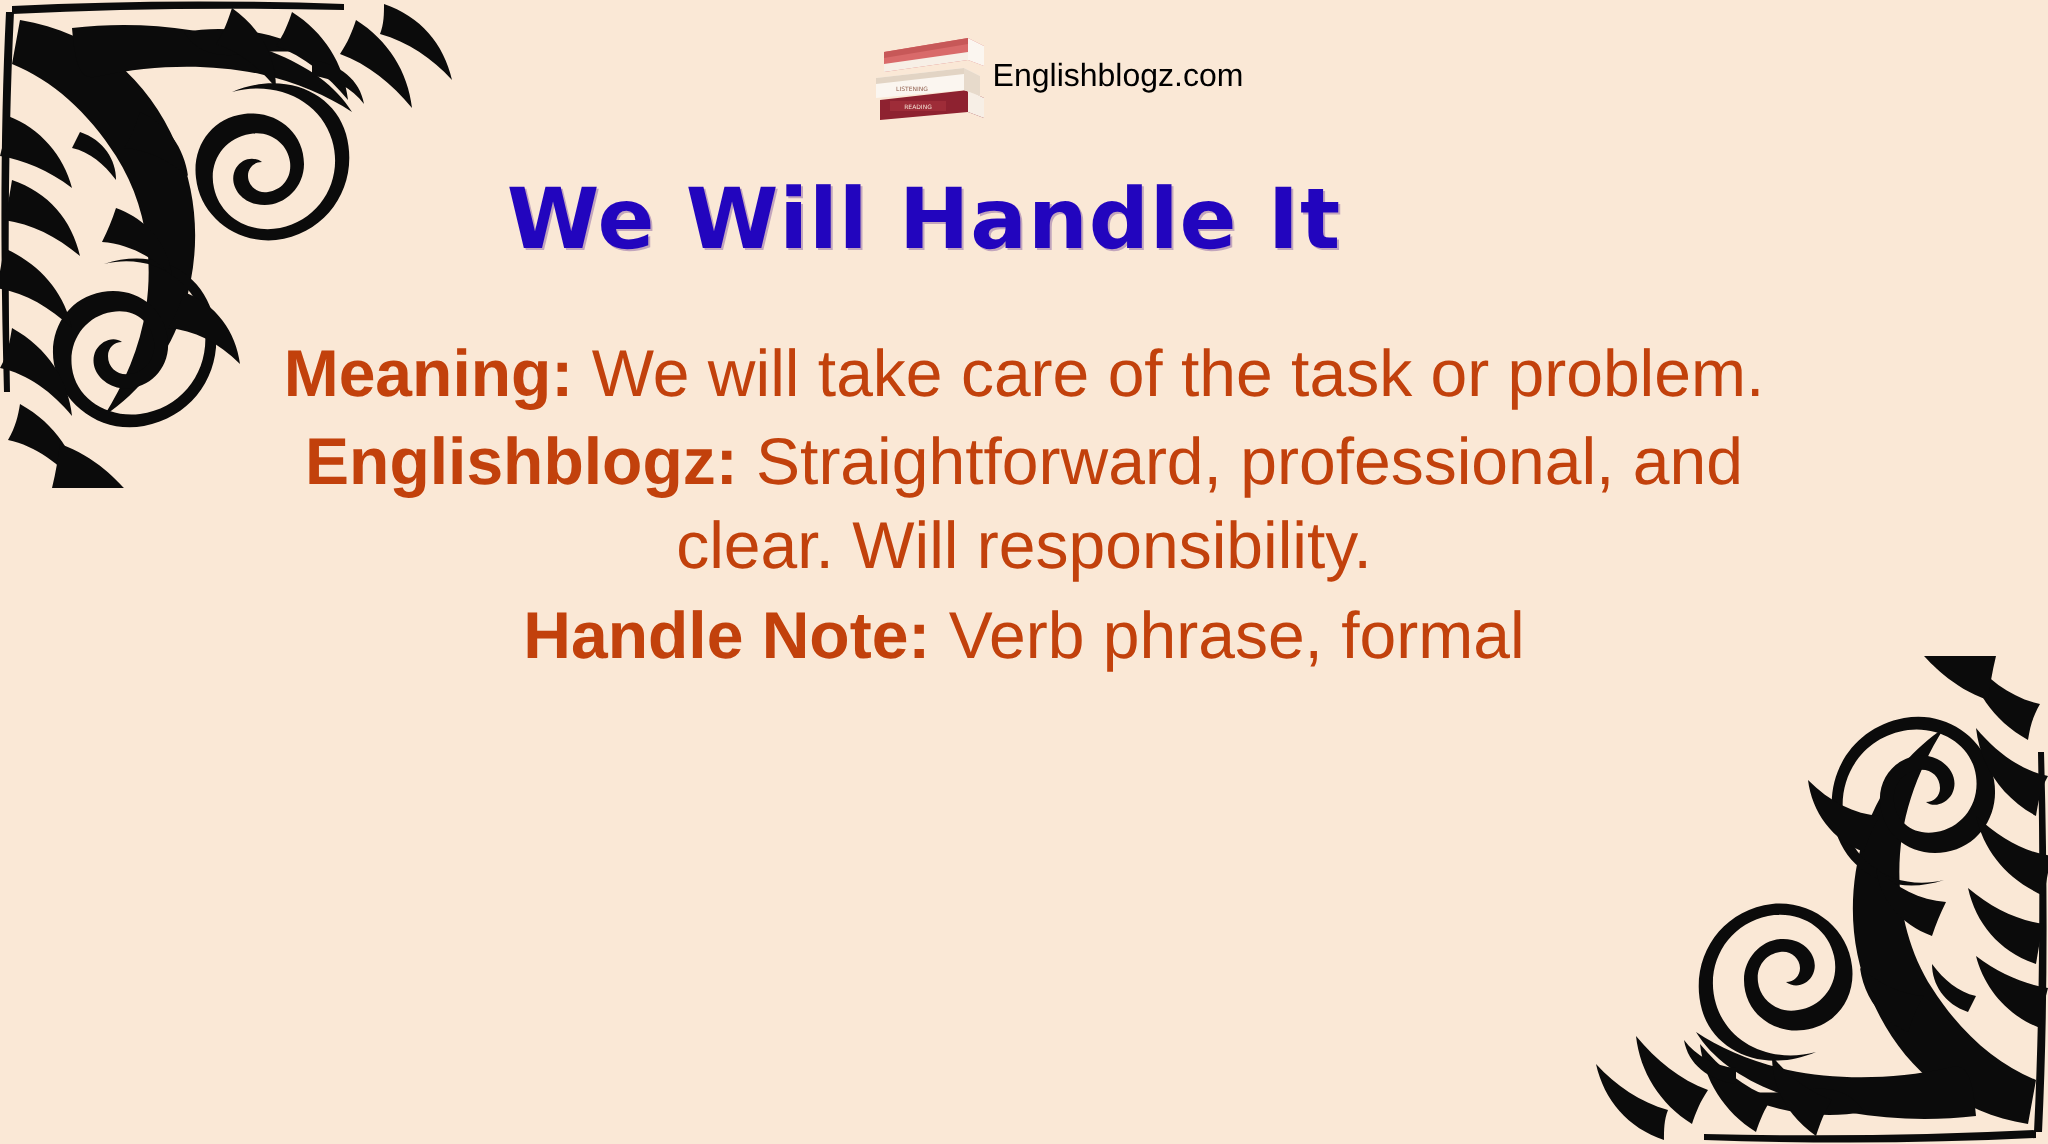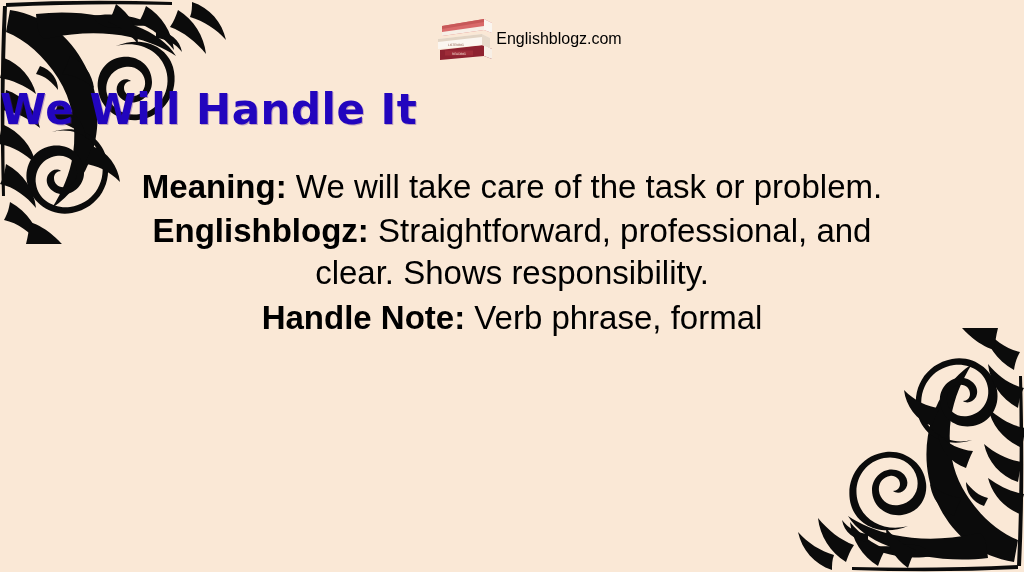--- a/index.html
+++ b/index.html
@@ -53,37 +53,38 @@
     margin-top: 2px;
   }
   #brand-logo-icon svg { display: block; width: 100%; height: 100%; }
 
   
   #page-title {
     position: absolute;
     top: 88px;
     left: 0;
     width: 924px;
+    text-align: center;
     font-family: "DejaVu Sans", sans-serif;
     font-weight: bold;
     font-size: 42px;
     letter-spacing: 0.5px;
     color: #2205BE;
     text-shadow: 1px 1px 0 rgba(90,40,140,0.35);
     line-height: 1.05;
   }
 
   
   #content-block {
     position: absolute;
     top: 166px;
     left: 112px;
     width: 800px;
     text-align: center;
-    color: #000000;
+    color: #c2410c;
     font-family: "Liberation Sans", sans-serif;
     font-size: 33px;
     line-height: 1.28;
   }
   .entry {
     margin: 0 0 2px 0;
   }
   .entry-label {
     font-weight: bold;
   }
@@ -212,21 +213,21 @@
 
   <div id="page-title">We Will Handle It</div>
 
   <div id="content-block">
 
     <p class="entry">
       <span class="entry-label">Meaning:</span><span class="entry-text"> <span>We will take care of the task or problem.</span></span>
     </p>
 
     <p class="entry">
-      <span class="entry-label">Englishblogz:</span><span class="entry-text"> <span>Straightforward, professional, and clear. Shows responsibility.</span></span>
+      <span class="entry-label">Englishblogz:</span><span class="entry-text"> <span>Straightforward, professional, and clear. Will responsibility.</span></span>
     </p>
 
     <p class="entry">
       <span class="entry-label">Handle Note:</span><span class="entry-text"> <span>Verb phrase, formal</span></span>
     </p>
 
   </div>
 
 </div>
 

